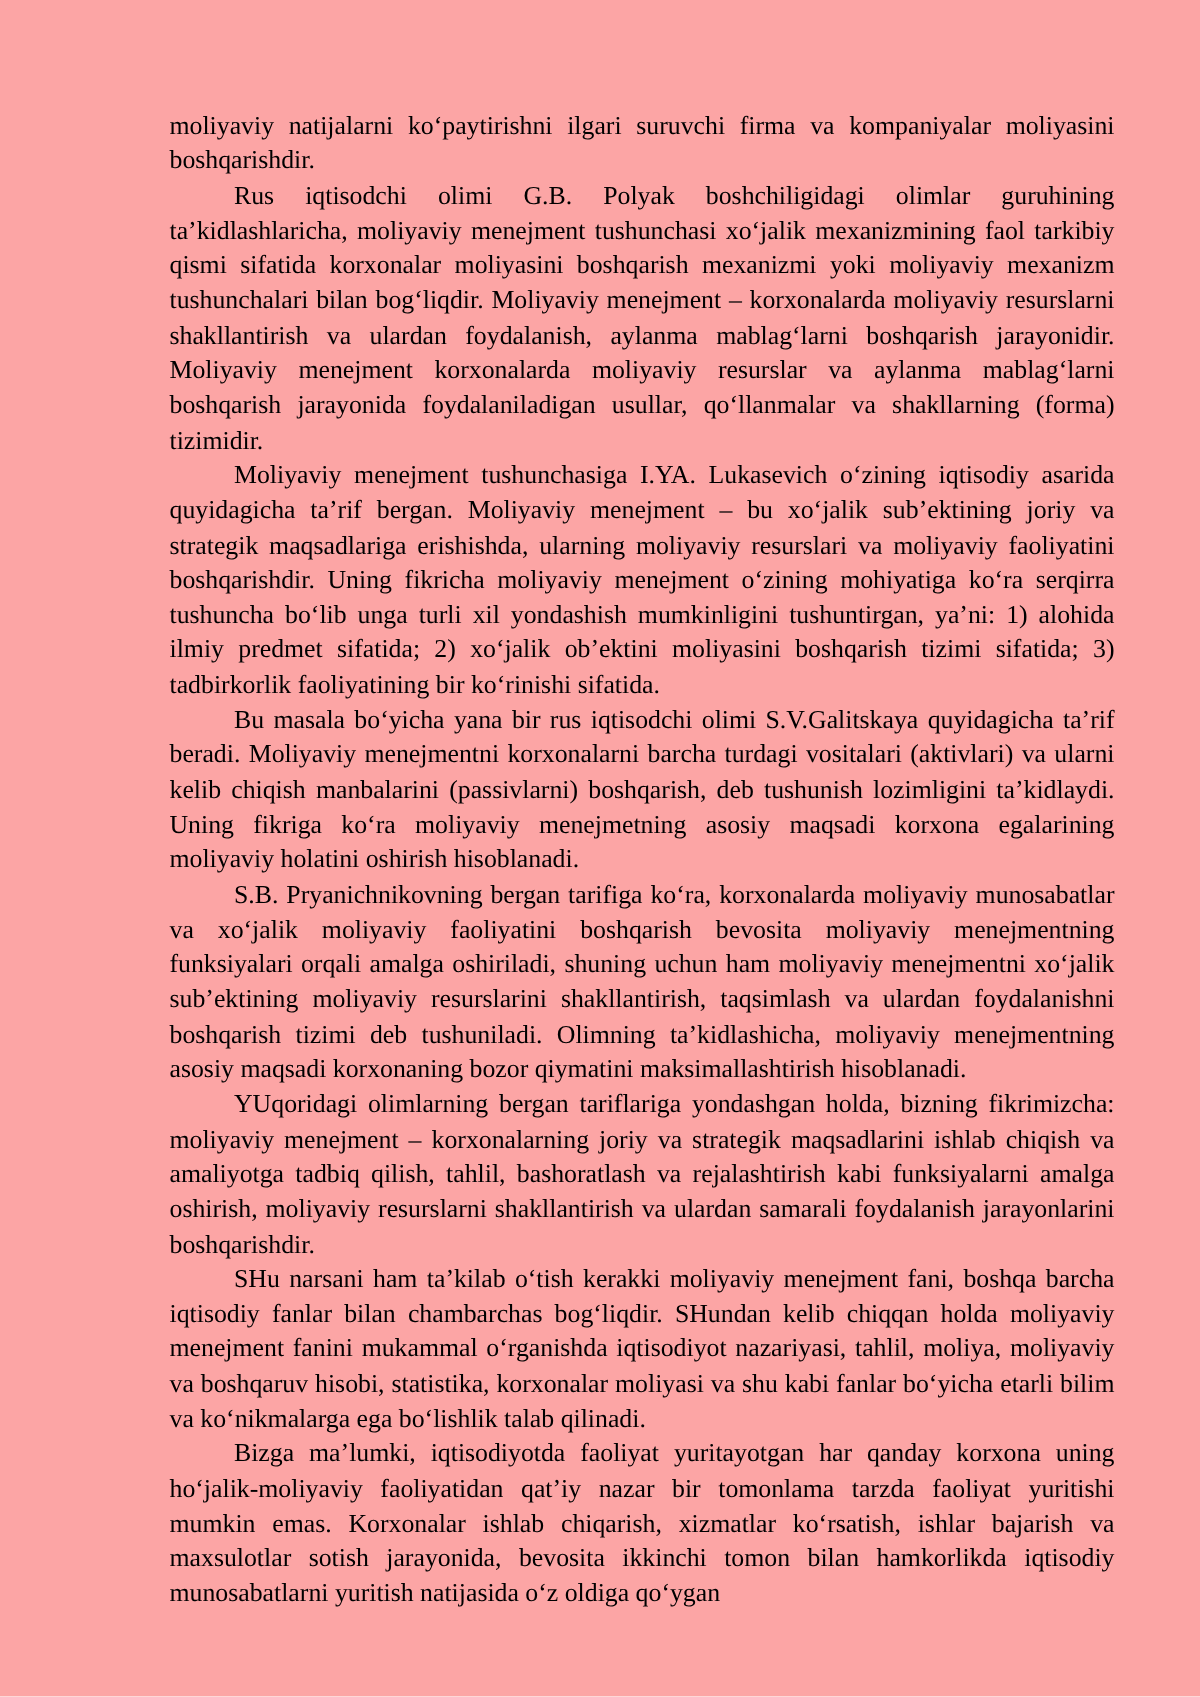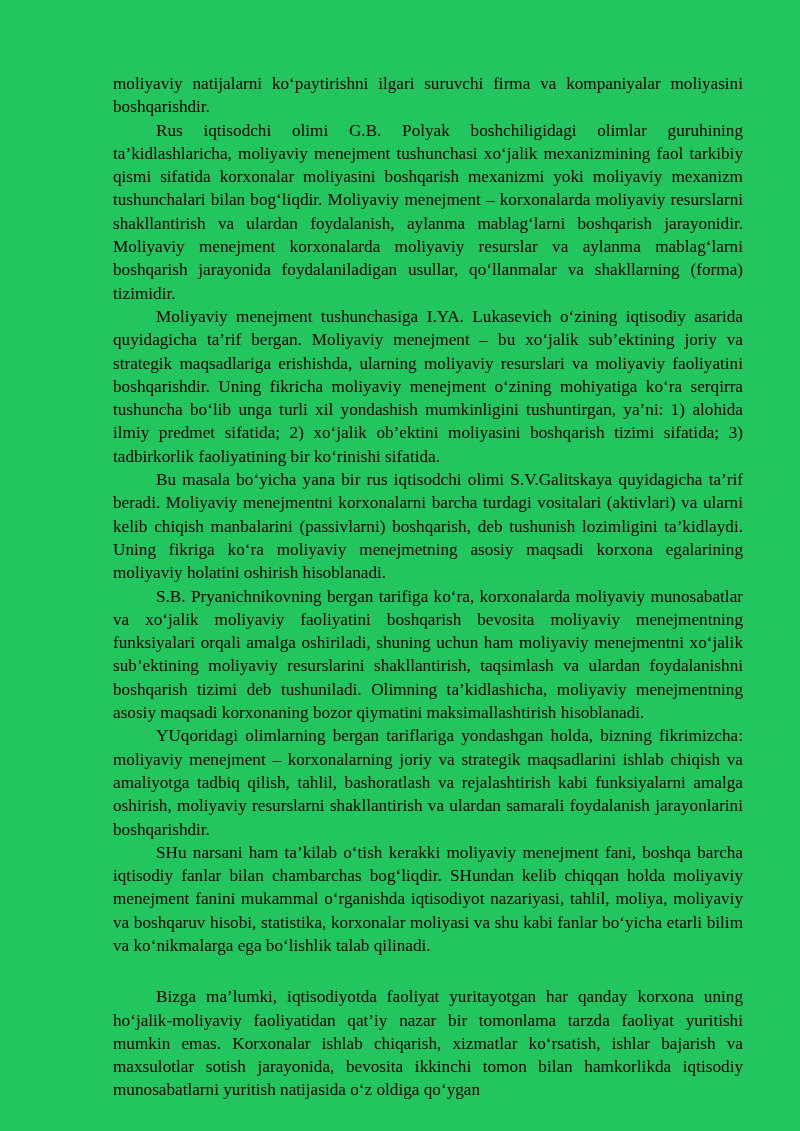--- a/index.html
+++ b/index.html
@@ -10,42 +10,41 @@
   body {
     width: 800px;
     height: 1131px;
     font-family: "Liberation Serif", serif;
     color: #000000;
   }
   .page {
     position: relative;
     width: 800px;
     height: 1131px;
-    background: #22c55e;
+    background: #fca5a5;
     box-sizing: border-box;
     padding: 72px 57px 40px 113px;
   }
   .doc-body {
     font-size: 17.2px;
     line-height: 1.355;
     text-align: justify;
     text-justify: inter-word;
     hyphens: none;
   }
   .para {
     margin: 0;
     text-indent: 43px;
     text-align: justify;
   }
   .para.no-indent {
     text-indent: 0;
   }
   .para:last-child {
     text-align: justify;
-    margin-top: 28px;
   }
 </style>
 </head>
 <body>
 
 <div class="page">
   <div class="doc-body">
     <p class="para no-indent">moliyaviy natijalarni ko‘paytirishni ilgari suruvchi firma va kompaniyalar moliyasini boshqarishdir.</p>
     <p class="para">Rus iqtisodchi olimi G.B. Polyak boshchiligidagi olimlar guruhining ta’kidlashlaricha, moliyaviy menejment tushunchasi xo‘jalik mexanizmining faol tarkibiy qismi sifatida korxonalar moliyasini boshqarish mexanizmi yoki moliyaviy mexanizm tushunchalari bilan bog‘liqdir. Moliyaviy menejment – korxonalarda moliyaviy resurslarni shakllantirish va ulardan foydalanish, aylanma mablag‘larni boshqarish jarayonidir. Moliyaviy menejment korxonalarda moliyaviy resurslar va aylanma mablag‘larni boshqarish jarayonida foydalaniladigan usullar, qo‘llanmalar va shakllarning (forma) tizimidir.</p>
     <p class="para">Moliyaviy menejment tushunchasiga I.YA. Lukasevich o‘zining iqtisodiy asarida quyidagicha ta’rif bergan. Moliyaviy menejment – bu xo‘jalik sub’ektining joriy va strategik maqsadlariga erishishda, ularning moliyaviy resurslari va moliyaviy faoliyatini boshqarishdir. Uning fikricha moliyaviy menejment o‘zining mohiyatiga ko‘ra serqirra tushuncha bo‘lib unga turli xil yondashish mumkinligini tushuntirgan, ya’ni: 1) alohida ilmiy predmet sifatida; 2) xo‘jalik ob’ektini moliyasini boshqarish tizimi sifatida; 3) tadbirkorlik faoliyatining bir ko‘rinishi sifatida.</p>

